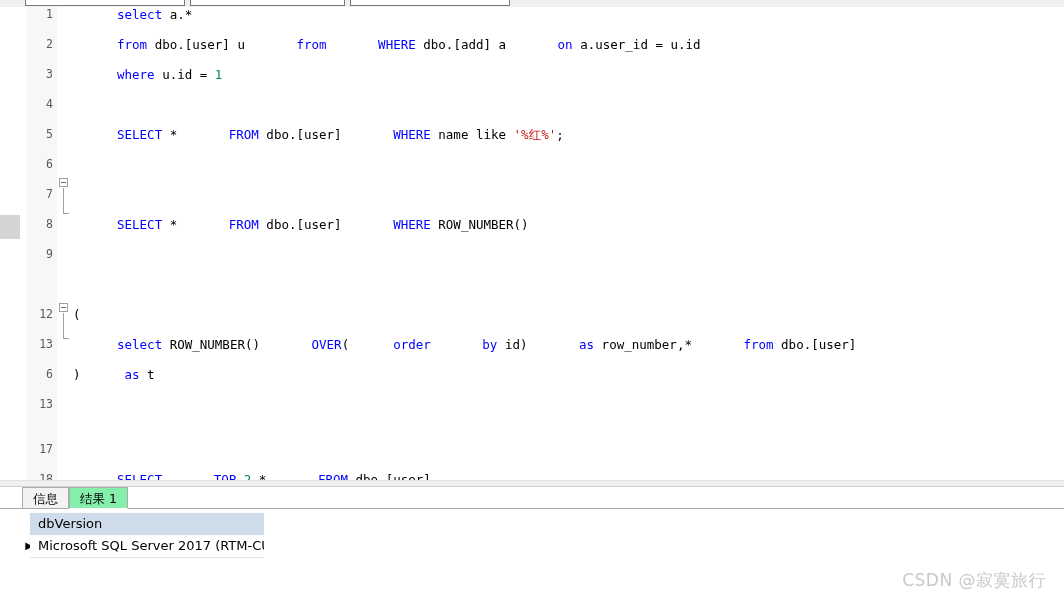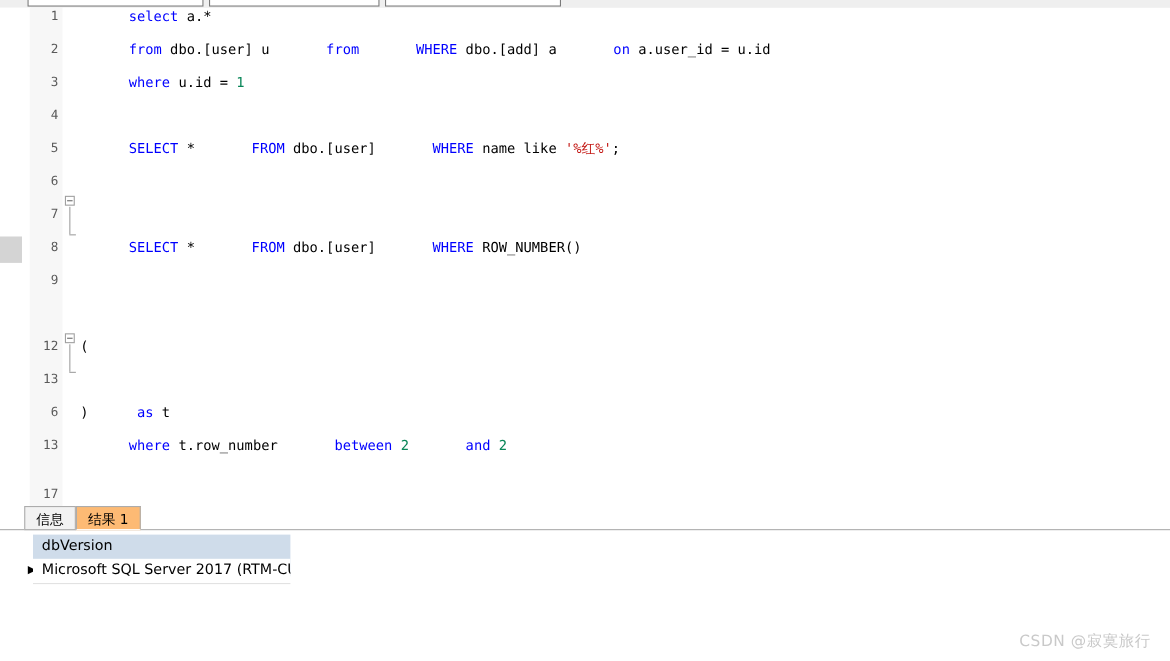--- a/index.html
+++ b/index.html
@@ -127,21 +127,21 @@
     position: absolute; left: 0; top: 480px;
     width: 1064px; height: 7px;
     background: #f0f0f0;
     border-top: 1px solid #e0e0e0;
     border-bottom: 1px solid #cfcfcf;
     box-sizing: border-box;
   }
 
   
   .results-pane {
-    position: absolute; left: 0; top: 460px;
+    position: absolute; left: 0; top: 487px;
     width: 1064px; height: 114px;
     background: #ffffff;
   }
   .tabstrip {
     position: absolute; left: 0; top: 0;
     width: 1064px; height: 22px;
     border-bottom: 1px solid #acacac;
     box-sizing: border-box;
   }
   .tab {
@@ -152,21 +152,21 @@
     font-size: 12.5px;
     color: #000000;
     border: 1px solid #acacac;
     box-sizing: border-box;
     background: #f0f0f0;
     font-family: "DejaVu Sans", "Liberation Sans", sans-serif;
   }
   .tab.inactive { left: 22px; background: #f2f2f2; border-bottom-color: #acacac; }
   .tab.active {
     left: 69px;
-    background: #fdba74;
+    background: #86efac;
     border-bottom: 1px solid #ffffff;
     z-index: 2;
   }
 
   .grid {
     position: absolute; left: 20px; top: 26px;
     width: 1044px;
   }
   .grid-row {
     position: relative;
@@ -207,21 +207,21 @@
   .grid-underline {
     position: absolute; left: 10px; top: 44px;
     width: 234px; height: 1px;
     background: #e2e2e2;
   }
 
   
   .watermark {
     position: absolute; right: 18px; bottom: 9px;
     color: #c9c9c9;
-    font-size: 14px;
+    font-size: 17px;
     font-family: "DejaVu Sans", "Liberation Sans", sans-serif;
     letter-spacing: 0.5px;
     user-select: none;
   }
 </style>
 </head>
 <body>
 
 <div id="app">
 
@@ -252,23 +252,23 @@
         <div class="ln" style="top: 0px;"><span class="num">1</span><span class="txt"><span class="kw">select</span> a.*</span></div>
         <div class="ln" style="top: 15px;"><span class="num">2</span><span class="txt"><span class="kw">from</span> dbo.[user] u <span class="kw">from</span> <span class="kw">WHERE</span> dbo.[add] a <span class="kw">on</span> a.user_id = u.id</span></div>
         <div class="ln" style="top: 30px;"><span class="num">3</span><span class="txt"><span class="kw">where</span> u.id = <span class="num0">1</span></span></div>
         <div class="ln" style="top: 45px;"><span class="num">4</span><span class="txt"></span></div>
         <div class="ln" style="top: 60px;"><span class="num">5</span><span class="txt"><span class="kw">SELECT</span> * <span class="kw">FROM</span> dbo.[user] <span class="kw">WHERE</span> name like <span class="str">'%红%'</span>;</span></div>
         <div class="ln" style="top: 75px;"><span class="num">6</span><span class="txt"></span></div>
         <div class="ln" style="top: 90px;"><span class="num">7</span><span class="txt"></span></div>
         <div class="ln" style="top: 105px;"><span class="num">8</span><span class="txt"><span class="kw">SELECT</span> * <span class="kw">FROM</span> dbo.[user] <span class="kw">WHERE</span> ROW_NUMBER()</span></div>
         <div class="ln" style="top: 120px;"><span class="num">9</span><span class="txt"></span></div>
         <div class="ln" style="top: 165px;"><span class="num">12</span><span class="txt">(</span></div>
-        <div class="ln" style="top: 180px;"><span class="num">13</span></div>
+        <div class="ln" style="top: 180px;"><span class="num">13</span><span class="txt"><span class="kw">select</span> ROW_NUMBER() <span class="kw">OVER</span>(<span class="kw">order</span> <span class="kw">by</span> id) <span class="kw">as</span> row_number,* <span class="kw">from</span> dbo.[user]</span></div>
         <div class="ln" style="top: 195px;"><span class="num">6</span><span class="txt">)<span class="kw">as</span> t</span></div>
-        <div class="ln" style="top: 210px;"><span class="num">13</span><span class="txt"><span class="kw">where</span> t.row_number <span class="kw">between</span> <span class="num0">2</span> <span class="kw">and</span> <span class="num0">2</span></span></div>
+        <div class="ln" style="top: 210px;"><span class="num">13</span></div>
         <div class="ln" style="top: 240px;"><span class="num">17</span><span class="txt"></span></div>
         <div class="ln" style="top: 255px;"><span class="num">18</span><span class="txt"><span class="kw">SELECT</span> <span class="kw">TOP</span> <span class="num0">2</span> * <span class="kw">FROM</span> dbo.[user]</span></div>
         <div class="ln" style="top: 270px;"><span class="num">19</span><span class="txt"></span></div>
         <div class="ln" style="top: 285px;"><span class="num">20</span><span class="txt"><span class="kw">SELECT</span> <span class="kw">TOP</span> <span class="num0">2</span> * <span class="kw">FROM</span> dbo.[user] <span class="kw">WHERE</span> id <span class="kw">not</span> <span class="kw">in</span> (</span></div>
       </div>
   </div>
 
   <div class="splitter"></div>
 
   <div class="results-pane">

